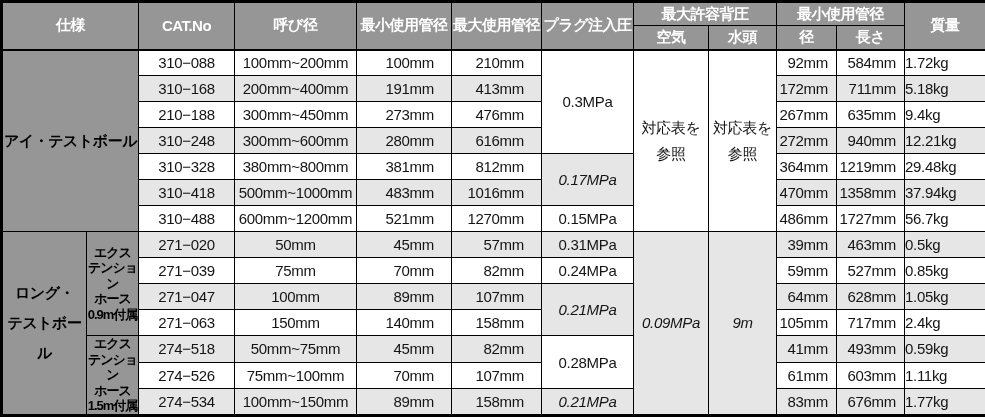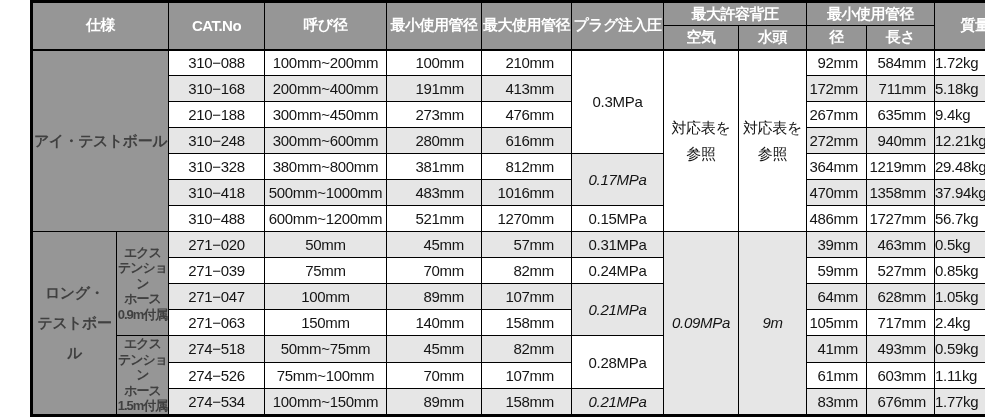--- a/index.html
+++ b/index.html
@@ -1,16 +1,16 @@
 <!DOCTYPE html>
 <html><head>
 <meta charset="utf-8">
 <style>
   html,body{margin:0;padding:0;background:#fff;}
-  .wrap{width:985px;height:417px;box-sizing:border-box;overflow:hidden;padding-left:30px;}
+  .wrap{width:985px;height:417px;box-sizing:border-box;overflow:hidden;}
   table{
     border-collapse:collapse;
     table-layout:fixed;
     width:985px;
     border:3px solid #000;
     font-family:"Liberation Sans","DejaVu Sans",sans-serif;
   }
   th,td{border:1px solid #000;overflow:hidden;box-sizing:border-box;}
   thead th{
     background:#969696;color:#fff;font-weight:bold;
@@ -19,21 +19,21 @@
   }
   thead tr.h1 th{border-bottom-width:1px;}
   thead{border-bottom:2px solid #000;}
   tbody td{
     font-size:15px;color:#141414;height:26px;padding:0;
     text-align:center;background:#fff;vertical-align:middle;
     letter-spacing:-0.3px;
   }
   tbody tr:nth-child(even) td{background:#e6e6e6;}
   tbody th{
-    background:#969696;color:#404040;font-weight:bold;
+    background:#969696;color:#000000;font-weight:bold;
     padding:0;text-align:center;vertical-align:middle;margin-left:48px;
   }
   th.group{font-size:15px;white-space:pre-line;line-height:2.0;letter-spacing:-0.5px;}
   th.subgroup{font-size:13px;white-space:pre-line;line-height:1.2;letter-spacing:-1px;}
   td.ra{text-align:right;padding-right:17px;}
   td.rb{text-align:right;padding-right:8px;margin-top:20px;}
   td.rc{text-align:left;padding-right:12px;}
   td.pre{white-space:pre-line;line-height:1.7;}
   td.bg-g{background:#e6e6e6 !important;font-style:italic;}
   td.bg-w{background:#ffffff !important;}

